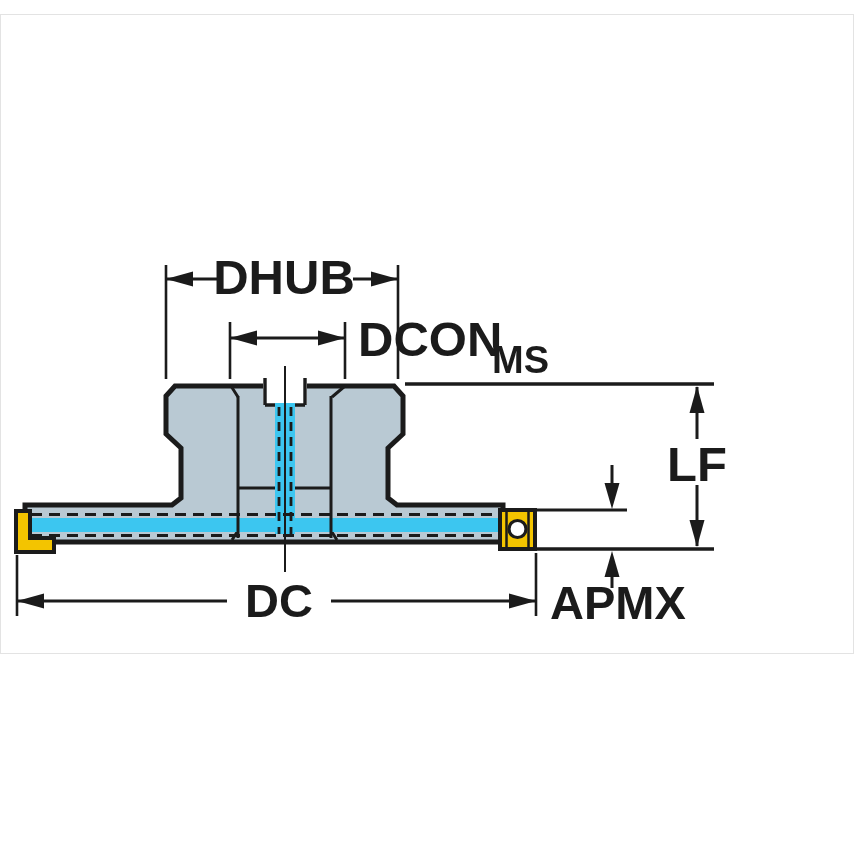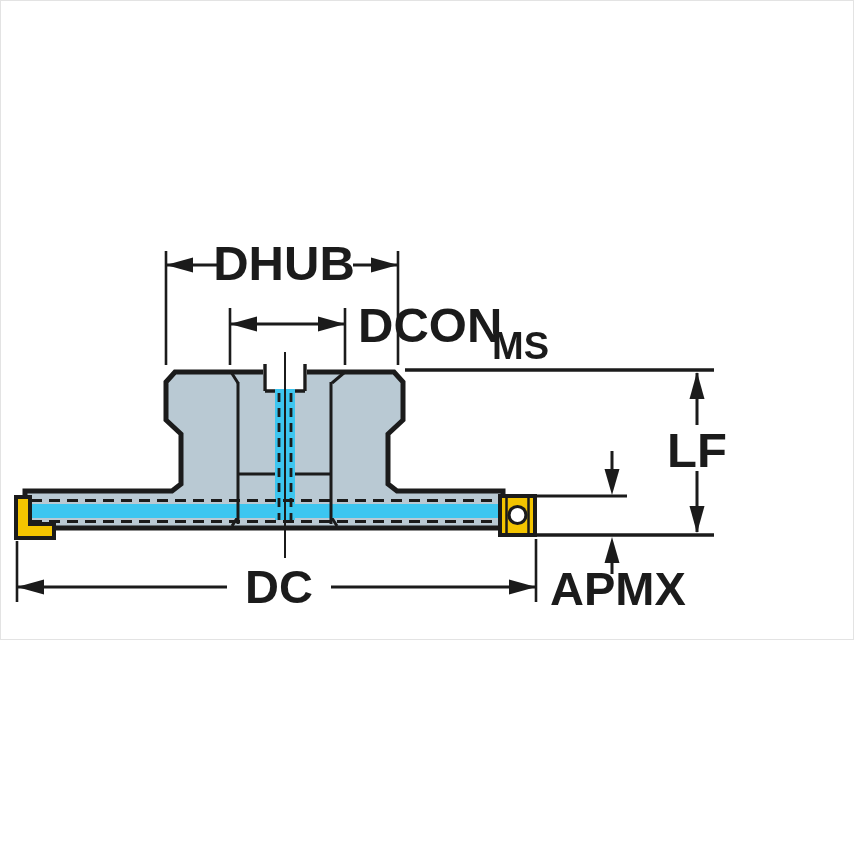--- a/index.html
+++ b/index.html
@@ -9,20 +9,21 @@
     font-family: "Liberation Sans", sans-serif;
   }
   .canvas {
     position: relative;
     width: 854px;
     height: 640px;
     background: var(--background, #fff);
     box-sizing: border-box;
     border: 1px solid #e3e3e3;
     overflow: hidden;
+    margin-top: 14px;
   }
   svg { display: block; }
 
   
   .outline       { fill: var(--body_fill); stroke: var(--line); stroke-width: 5; stroke-linejoin: miter; }
   .thinline      { fill: none; stroke: var(--line); stroke-width: 3; }
   .notch-fill    { fill: var(--background); stroke: none; }
   .notch-stroke  { fill: none; stroke: var(--line); stroke-width: 3.4; }
   .cyan          { fill: var(--bore_cyan); stroke: none; }
   .dash-v        { fill: none; stroke: var(--line); stroke-width: 2.8; stroke-dasharray: 9 6; }

